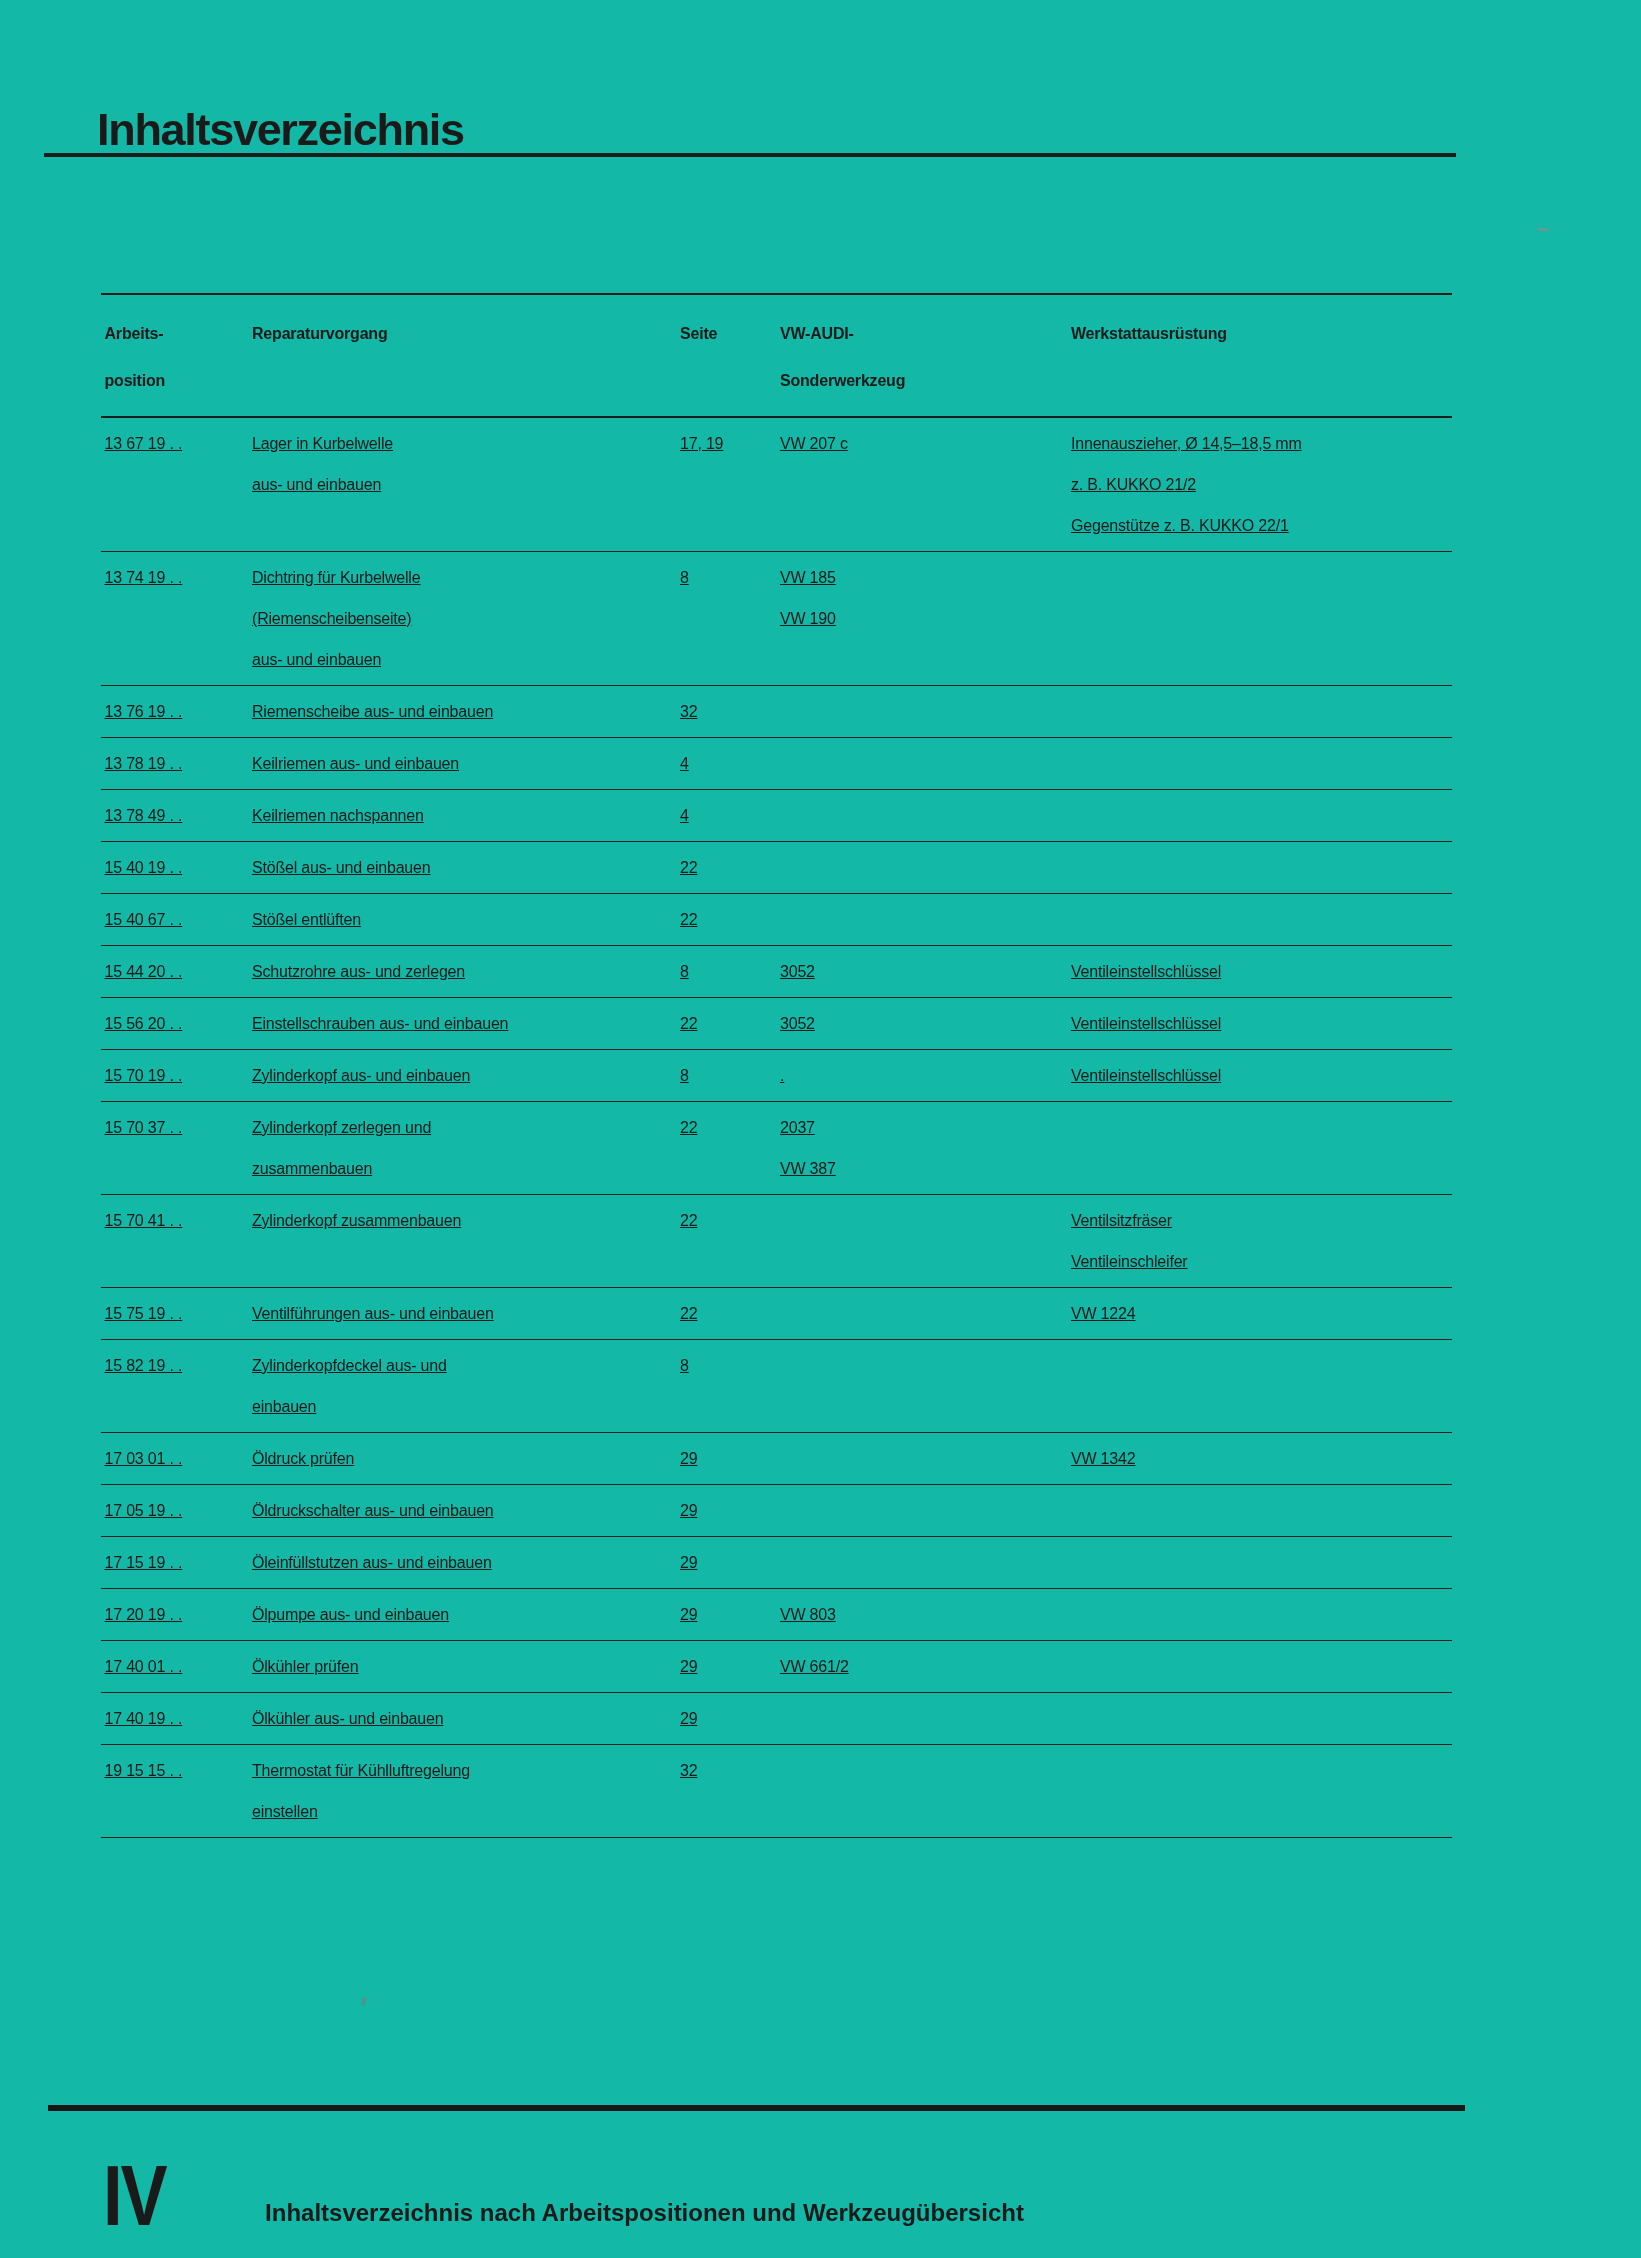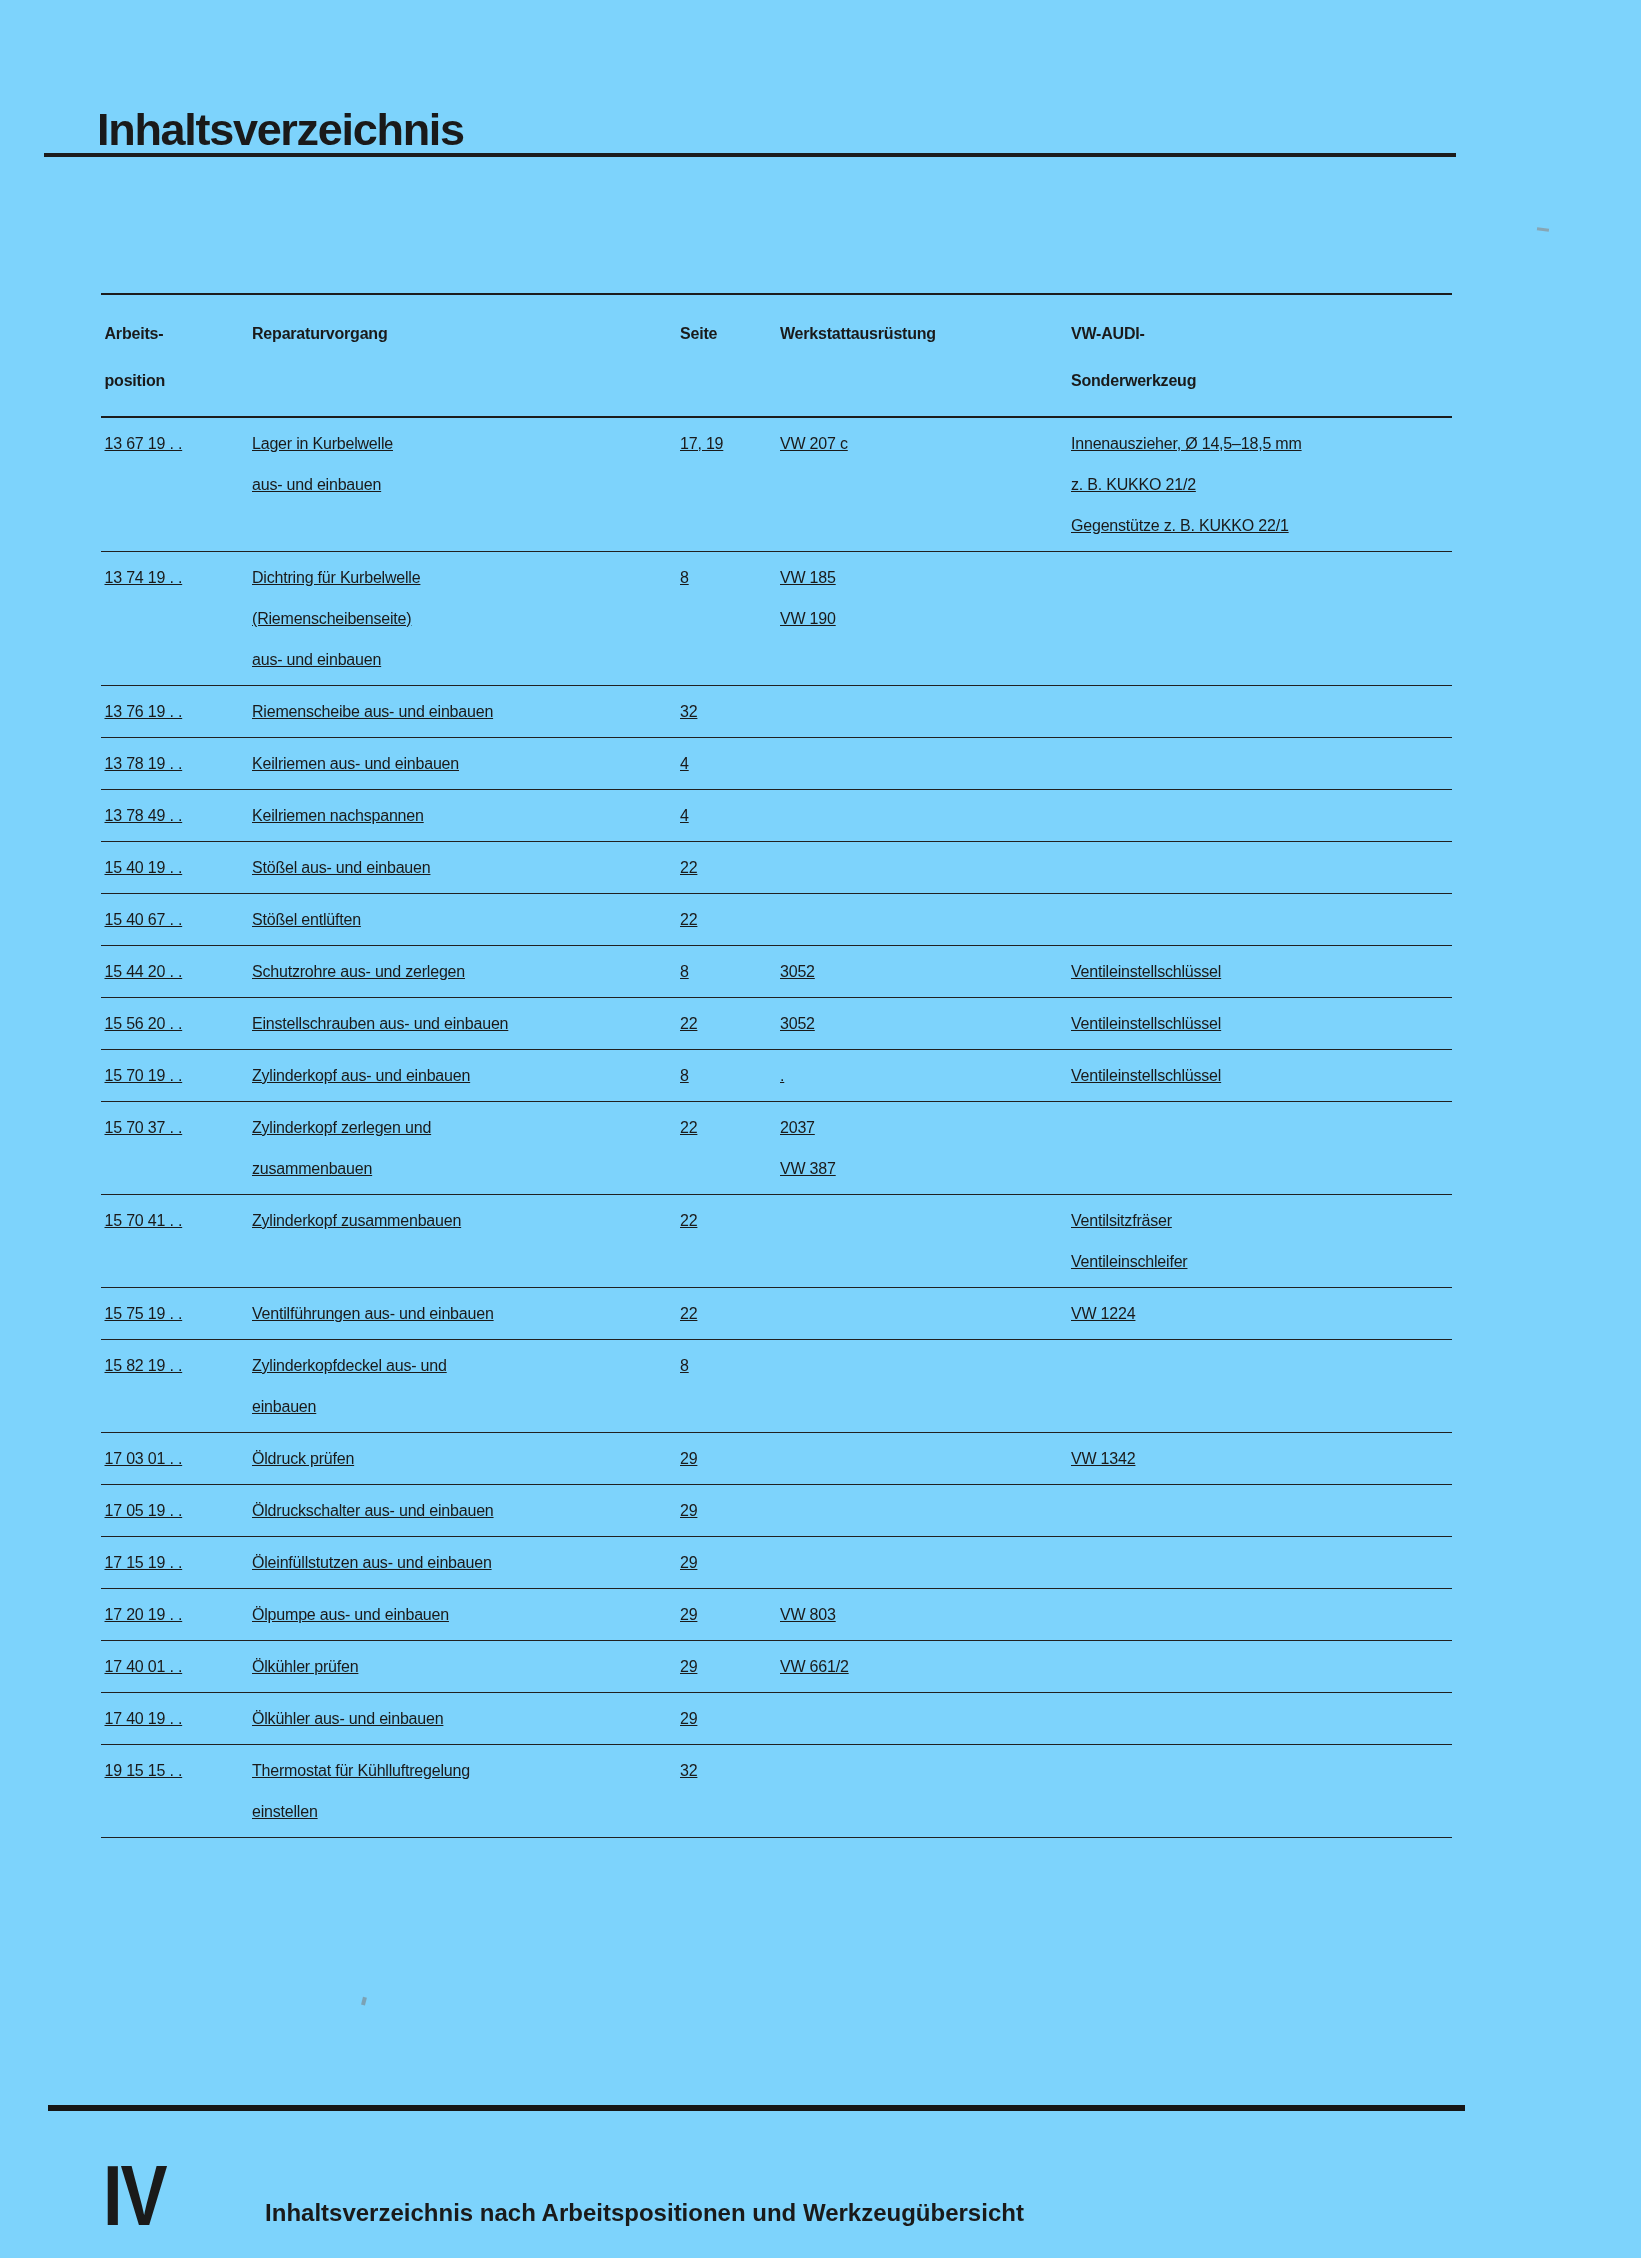--- a/index.html
+++ b/index.html
@@ -5,21 +5,21 @@
 <style>
   html, body {
     margin: 0;
     padding: 0;
     background: #ffffff;
   }
   .page {
     position: relative;
     width: 1642px;
     height: 2258px;
-    background: #7dd3fc;
+    background: #14b8a6;
     overflow: hidden;
     color: #1a1a1a;
     font-family: "Liberation Sans", "DejaVu Sans", sans-serif;
     -webkit-font-smoothing: antialiased;
   }
 
   
   .page-title {
     position: absolute;
     top: 74px;
@@ -133,23 +133,23 @@
 
   <h1 class="page-title">Inhaltsverzeichnis</h1>
   <div class="title-rule"></div>
 
   <div class="toc">
     <div class="thead">
       <div class="cell c-pos">Arbeits-
 position</div>
       <div class="cell c-proc">Reparaturvorgang</div>
       <div class="cell c-page">Seite</div>
-      <div class="cell c-equip">Werkstattausrüstung</div>
       <div class="cell c-tools">VW-AUDI-
 Sonderwerkzeug</div>
+      <div class="cell c-equip">Werkstattausrüstung</div>
     </div>
     <div id="rows">
     <div class="trow">
       <div class="cell c-pos">13 67 19 . .</div>
       <div class="cell c-proc">Lager in Kurbelwelle
 aus- und einbauen</div>
       <div class="cell c-page">17, 19</div>
       <div class="cell c-tools">VW 207 c</div>
       <div class="cell c-equip">Innenauszieher, Ø 14,5–18,5 mm
 z. B. KUKKO 21/2

